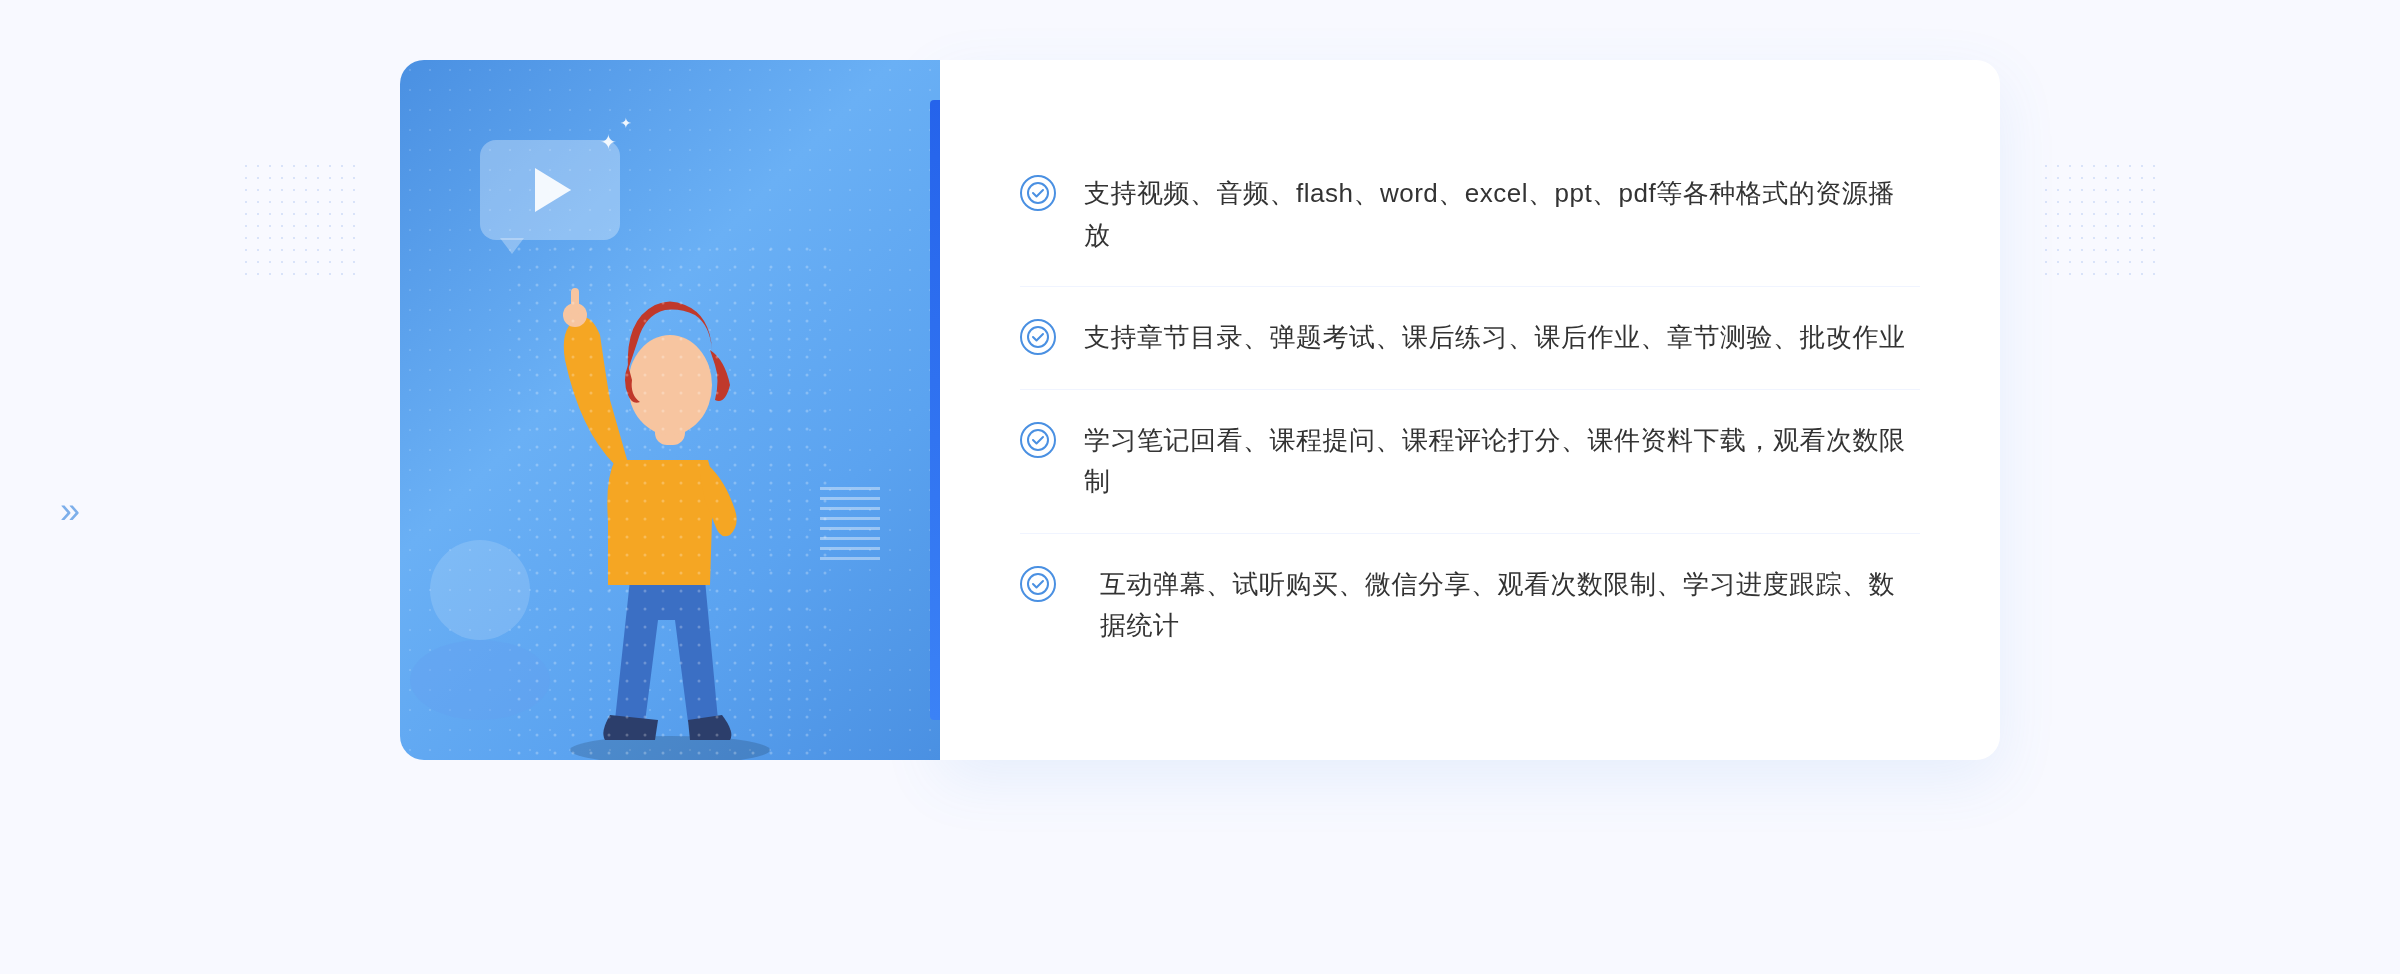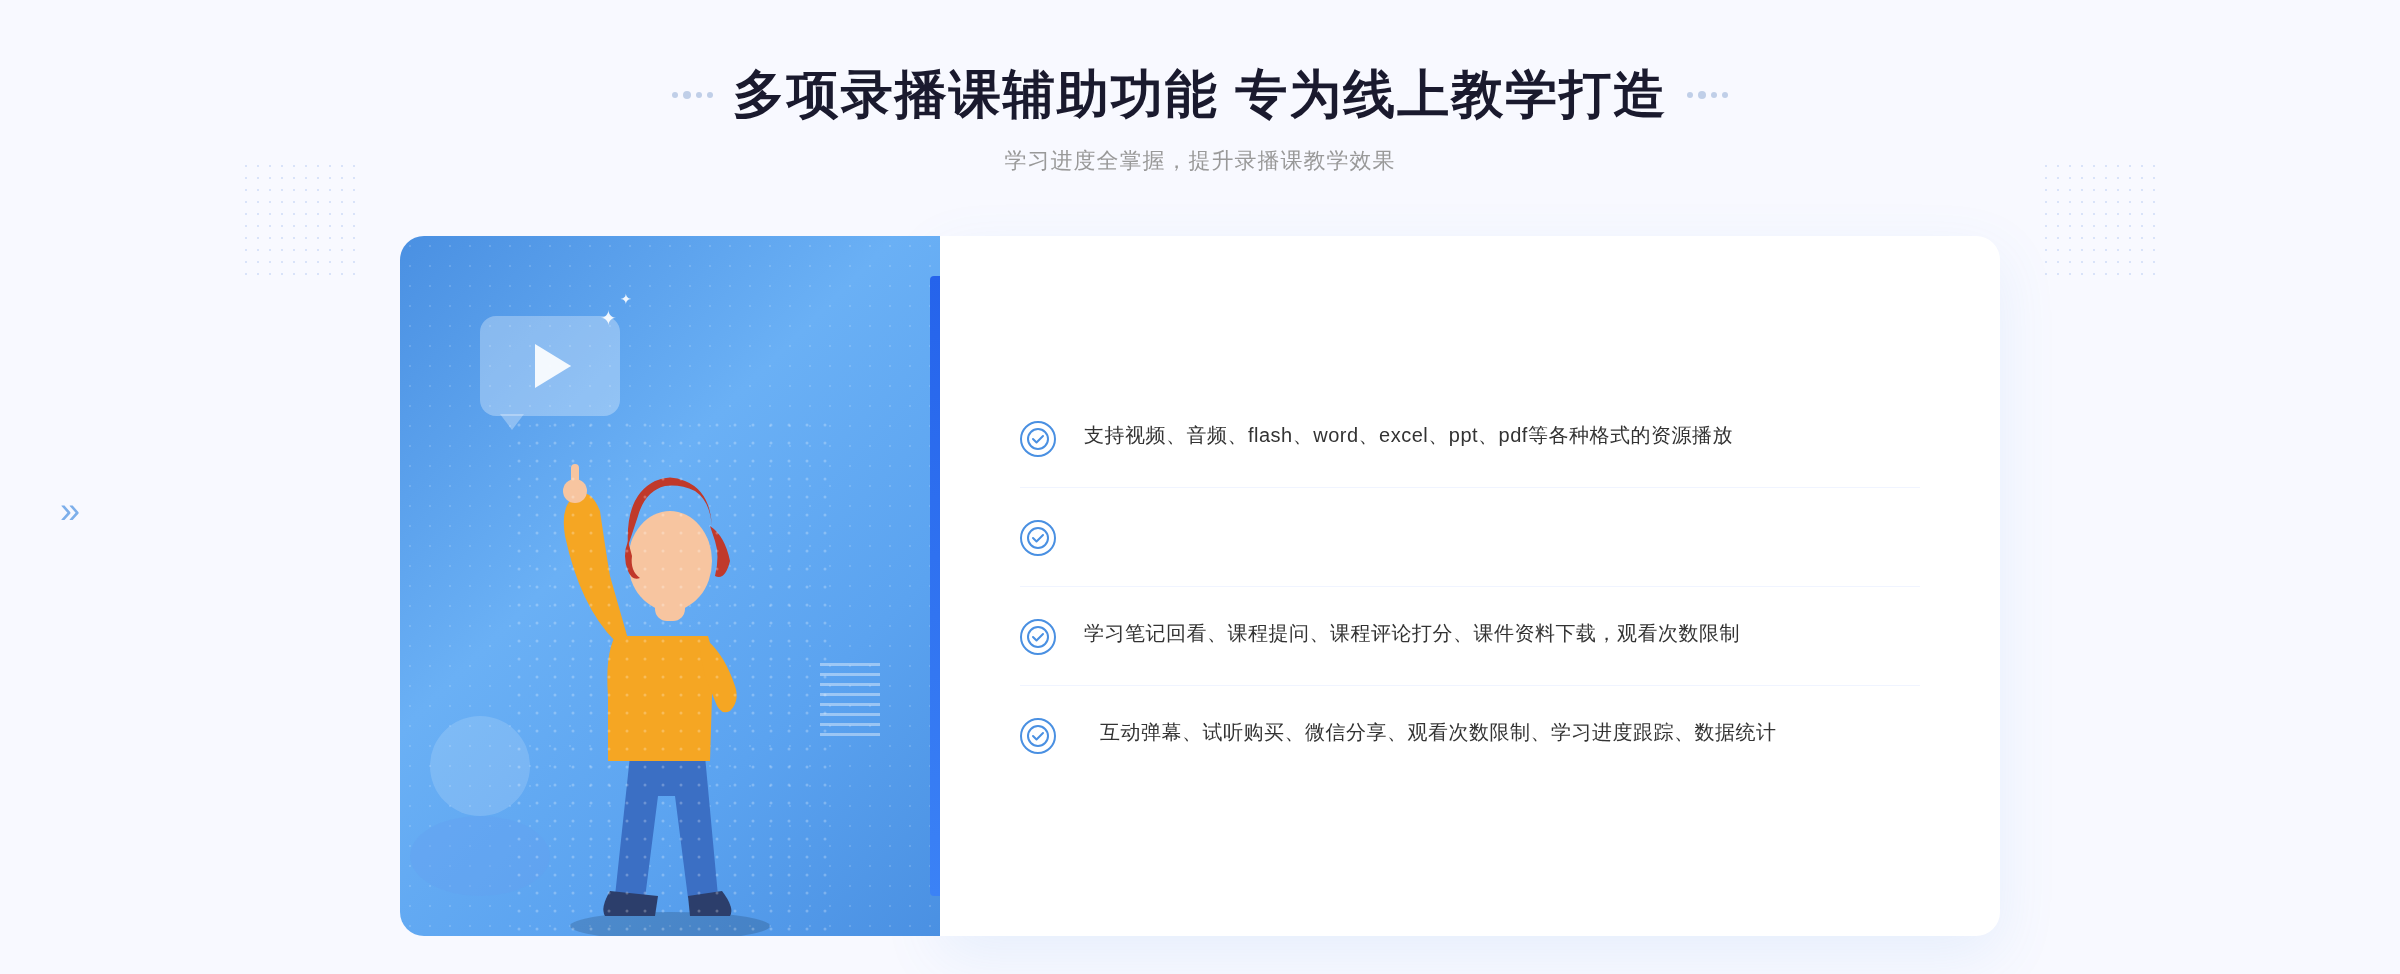--- a/index.html
+++ b/index.html
@@ -284,53 +284,35 @@
       display: flex;
       align-items: center;
       justify-content: center;
       flex-shrink: 0;
       margin-top: 2px;
       color: #4a90e2;
       font-size: 18px;
     }
 
     .feature-text {
-      font-size: 20px;
+      font-size: 26px;
       color: #333;
       line-height: 1.6;
       letter-spacing: 0.5px;
     }
   </style>
 </head>
 <body>
 
 <div class="page-container">
 
   <div class="dots-decoration dots-left-top"></div>
   <div class="dots-decoration dots-right-top"></div>
   <div class="chevron-left">»</div>
 
-  <div class="header-section">
-    <div class="title-row">
-      <div class="title-decorator">
-        <span></span>
-        <span class="dot-large"></span>
-        <span></span>
-        <span></span>
-      </div>
-      <h1 class="main-title">多项录播课辅助功能 专为线上教学打造</h1>
-      <div class="title-decorator">
-        <span></span>
-        <span class="dot-large"></span>
-        <span></span>
-        <span></span>
-      </div>
-    </div>
-    <p class="subtitle">学习进度全掌握，提升录播课教学效果</p>
-  </div>
 
   <div class="content-area">
 
     <div class="illustration-card">
 
       <div class="play-button-container">
         <div class="speech-bubble">
           <div class="play-icon"></div>
         </div>
       </div>
@@ -394,20 +376,21 @@
             </div>
             <span class="feature-text">支持视频、音频、flash、word、excel、ppt、pdf等各种格式的资源播放</span>
           </div>
           <div class="feature-item">
             <div class="check-icon">
               <svg width="24" height="24" viewBox="0 0 24 24" fill="none" xmlns="http://www.w3.org/2000/svg">
       <circle cx="12" cy="12" r="10" stroke="#4a90e2" stroke-width="2"></circle>
       <path d="M7 12 L10.5 15.5 L17 9" stroke="#4a90e2" stroke-width="2" stroke-linecap="round" stroke-linejoin="round"></path>
     </svg>
             </div>
+            <span class="feature-text">支持章节目录、弹题考试、课后练习、课后作业、章节测验、批改作业</span>
           </div>
           <div class="feature-item">
             <div class="check-icon">
               <svg width="24" height="24" viewBox="0 0 24 24" fill="none" xmlns="http://www.w3.org/2000/svg">
       <circle cx="12" cy="12" r="10" stroke="#4a90e2" stroke-width="2"></circle>
       <path d="M7 12 L10.5 15.5 L17 9" stroke="#4a90e2" stroke-width="2" stroke-linecap="round" stroke-linejoin="round"></path>
     </svg>
             </div>
             <span class="feature-text">学习笔记回看、课程提问、课程评论打分、课件资料下载，观看次数限制</span>
           </div>

